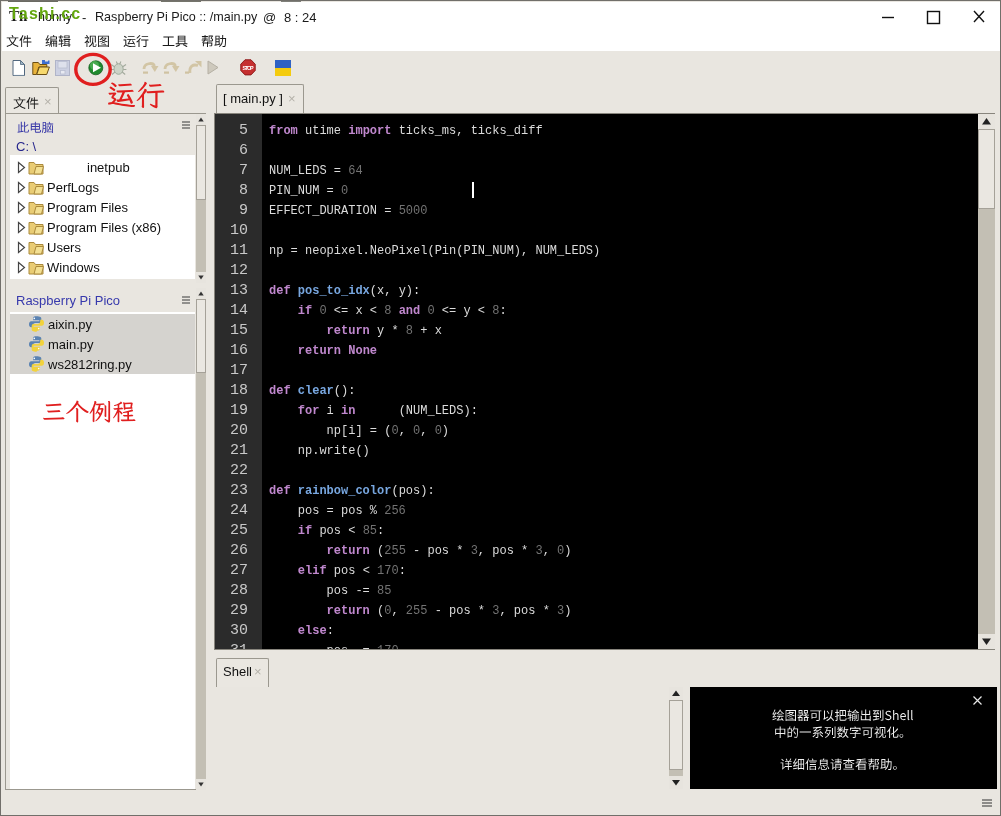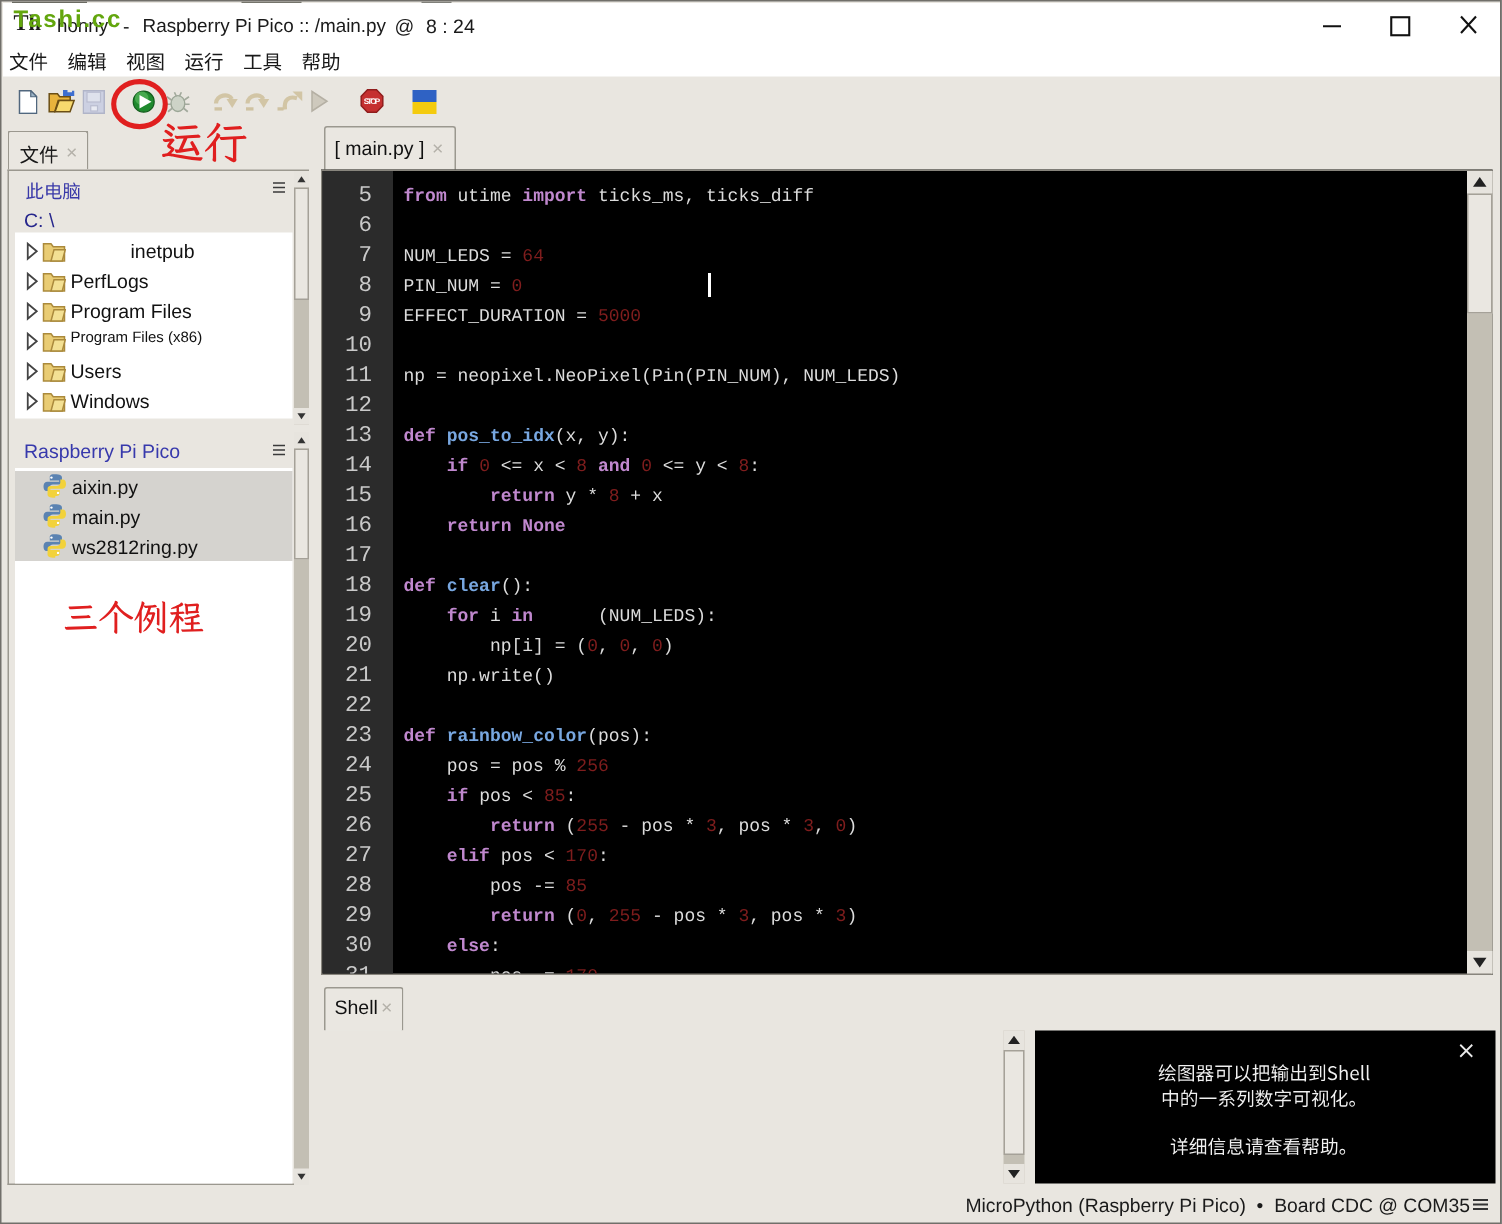--- a/index.html
+++ b/index.html
@@ -5,21 +5,21 @@
 #win{position:relative;width:1001px;height:816px;background:#e9e6e0;border:1px solid #716f6a;
  font-family:"Liberation Sans",sans-serif;overflow:hidden;}
 .ab{position:absolute;}
 .mono{font-family:"Liberation Mono",monospace;white-space:pre;}
 .tab{position:absolute;background:#eae7e1;border:1px solid #9b988f;border-bottom:none;border-radius:2px 2px 0 0;}
 .xx{color:#b4b1a9;font-size:13px;}
 pre{margin:0;}
 .kw{color:#c088ce;font-weight:bold;}
 .fn{color:#78a7e0;font-weight:bold;}
 .bi{color:#000000;}
-.nm{color:#7f1d1d;}
+.nm{color:#737373;}
 .scroll{position:absolute;background:#c3bfb4;}
 .thumb{position:absolute;background:#eae7e1;border:1px solid #a5a198;}
 .sbtn{position:absolute;background:#e7e4de;width:100%;}
 </style></head><body>
 <div id="win">
 
 <div class="ab" style="left:1px;top:1px;width:999px;height:49px;background:#ffffff;"></div>
 <div class="ab" style="left:7px;top:0px;width:50px;height:1px;background:#6a6a62;"></div>
 <div class="ab" style="left:160px;top:0px;width:40px;height:1px;background:#74746b;"></div>
 <div class="ab" style="left:280px;top:0px;width:20px;height:1px;background:#80807a;"></div>
@@ -148,21 +148,21 @@
       <path d="M6 14 8 6.5 h7.5 L13.5 14 z" fill="#f3e093" stroke="#ab8a3c" stroke-width="1"></path>
     </svg>
 <div class="ab" style="left:46px;top:199px;font-size:13px;color:#111;">Program Files</div>
 <svg class="ab" style="left:16px;top:220px" width="9" height="13" viewBox="0 0 9 13">
       <path d="M1.5 1.5 L7.5 6.5 L1.5 11.5 z" fill="none" stroke="#444" stroke-width="1.2"></path>
     </svg>
 <svg class="ab" style="left:27px;top:219px" width="16" height="16" viewBox="0 0 16 16">
       <path d="M1 14 V2.5 h5 l1.5 2 H15 V14 z" fill="#e9cc74" stroke="#ab8a3c" stroke-width="1"></path>
       <path d="M6 14 8 6.5 h7.5 L13.5 14 z" fill="#f3e093" stroke="#ab8a3c" stroke-width="1"></path>
     </svg>
-<div class="ab" style="left:46px;top:219px;font-size:10px;color:#111;">Program Files (x86)</div>
+<div class="ab" style="left:46px;top:219px;font-size:13px;color:#111;">Program Files (x86)</div>
 <svg class="ab" style="left:16px;top:240px" width="9" height="13" viewBox="0 0 9 13">
       <path d="M1.5 1.5 L7.5 6.5 L1.5 11.5 z" fill="none" stroke="#444" stroke-width="1.2"></path>
     </svg>
 <svg class="ab" style="left:27px;top:239px" width="16" height="16" viewBox="0 0 16 16">
       <path d="M1 14 V2.5 h5 l1.5 2 H15 V14 z" fill="#e9cc74" stroke="#ab8a3c" stroke-width="1"></path>
       <path d="M6 14 8 6.5 h7.5 L13.5 14 z" fill="#f3e093" stroke="#ab8a3c" stroke-width="1"></path>
     </svg>
 <div class="ab" style="left:46px;top:239px;font-size:13px;color:#111;">Users</div>
 <svg class="ab" style="left:16px;top:260px" width="9" height="13" viewBox="0 0 9 13">
       <path d="M1.5 1.5 L7.5 6.5 L1.5 11.5 z" fill="none" stroke="#444" stroke-width="1.2"></path>
@@ -310,16 +310,15 @@
     </svg>
 <svg class="ab" style="left:771px;top:706px" width="143" height="20" viewBox="0 0 143 20">
       <path transform="translate(0,13)" d="M0.5 -0.7 0.7 0.2C1.8 -0.2 3.2 -0.7 4.5 -1.2L4.3 -2.0C2.9 -1.5 1.4 -1.0 0.5 -0.7ZM6.0 -6.3V-5.5H10.3V-6.3ZM0.7 -5.3C0.9 -5.4 1.2 -5.4 2.5 -5.6C2.0 -4.9 1.6 -4.2 1.4 -4.0C1.0 -3.5 0.8 -3.2 0.5 -3.2C0.6 -2.9 0.7 -2.5 0.8 -2.3C1.0 -2.4 1.4 -2.6 4.3 -3.3C4.3 -3.5 4.3 -3.9 4.3 -4.1L2.1 -3.6C3.0 -4.7 3.8 -6.1 4.5 -7.4L3.7 -7.9C3.5 -7.4 3.2 -6.9 2.9 -6.4L1.6 -6.3C2.3 -7.4 3.0 -8.8 3.5 -10.2L2.6 -10.5C2.1 -9.0 1.3 -7.4 1.1 -7.0C0.8 -6.5 0.6 -6.2 0.4 -6.2C0.5 -5.9 0.7 -5.5 0.7 -5.3ZM4.9 0.7C5.2 0.6 5.7 0.5 10.3 0.0C10.6 0.4 10.7 0.7 10.9 1.0L11.7 0.6C11.3 -0.2 10.5 -1.5 9.7 -2.4L9.0 -2.1C9.3 -1.7 9.6 -1.2 9.9 -0.7L6.3 -0.4C6.9 -1.2 7.6 -2.5 8.1 -3.3H11.5V-4.2H4.9V-3.3H7.1C6.6 -2.5 5.6 -0.9 5.3 -0.5C5.1 -0.3 4.8 -0.2 4.6 -0.2C4.7 0.0 4.9 0.5 4.9 0.7ZM7.9 -10.5C7.2 -8.8 5.9 -7.3 4.4 -6.4C4.6 -6.1 4.8 -5.7 4.9 -5.5C6.1 -6.3 7.3 -7.6 8.1 -9.0C9.0 -7.8 10.3 -6.5 11.5 -5.7C11.6 -5.9 11.8 -6.3 11.9 -6.5C10.8 -7.3 9.3 -8.6 8.6 -9.8L8.8 -10.3Z M17.2 -3.5C18.2 -3.3 19.5 -2.8 20.2 -2.5L20.6 -3.1C19.9 -3.5 18.6 -3.9 17.6 -4.1ZM15.9 -1.9C17.7 -1.7 19.8 -1.2 21.0 -0.8L21.4 -1.5C20.2 -1.9 18.1 -2.4 16.4 -2.5ZM13.6 -10.0V1.0H14.4V0.5H23.0V1.0H24.0V-10.0ZM14.4 -0.4V-9.1H23.0V-0.4ZM17.7 -8.8C17.1 -7.8 16.0 -6.9 14.9 -6.2C15.1 -6.1 15.4 -5.8 15.6 -5.7C15.9 -5.9 16.3 -6.2 16.7 -6.5C17.1 -6.1 17.6 -5.8 18.1 -5.4C17.0 -4.9 15.8 -4.5 14.7 -4.3C14.8 -4.2 15.0 -3.8 15.1 -3.6C16.4 -3.9 17.7 -4.3 18.9 -5.0C19.9 -4.4 21.1 -4.0 22.3 -3.7C22.4 -3.9 22.6 -4.2 22.8 -4.4C21.7 -4.6 20.6 -5.0 19.6 -5.4C20.6 -6.0 21.3 -6.7 21.9 -7.6L21.3 -7.9L21.2 -7.9H17.9C18.1 -8.1 18.3 -8.3 18.5 -8.6ZM17.2 -7.0 17.3 -7.1H20.6C20.1 -6.6 19.5 -6.2 18.8 -5.8C18.2 -6.2 17.6 -6.6 17.2 -7.0Z M27.4 -9.1H29.6V-7.4H27.4ZM32.8 -9.1H35.0V-7.4H32.8ZM32.7 -6.1C33.2 -5.9 33.8 -5.5 34.2 -5.2H30.6C30.9 -5.7 31.2 -6.1 31.4 -6.5L30.5 -6.7V-9.9H26.6V-6.6H30.4C30.2 -6.1 29.9 -5.7 29.6 -5.2H25.6V-4.4H28.7C27.9 -3.7 26.8 -3.0 25.4 -2.5C25.6 -2.3 25.8 -2.0 25.9 -1.8L26.6 -2.1V1.0H27.5V0.6H29.6V0.9H30.5V-2.9H28.1C28.8 -3.3 29.4 -3.9 29.9 -4.4H32.3C32.8 -3.8 33.5 -3.3 34.2 -2.9H31.9V1.0H32.8V0.6H35.0V0.9H35.9V-2.1L36.5 -1.9C36.7 -2.1 36.9 -2.4 37.1 -2.6C35.8 -2.9 34.4 -3.6 33.4 -4.4H36.9V-5.2H34.7L35.0 -5.6C34.6 -5.9 33.8 -6.3 33.2 -6.6ZM31.9 -9.9V-6.6H35.9V-9.9ZM27.5 -0.2V-2.0H29.6V-0.2ZM32.8 -0.2V-2.0H35.0V-0.2Z M38.2 -9.6V-8.7H46.8V-0.4C46.8 -0.1 46.8 -0.0 46.5 0.0C46.2 0.0 45.1 0.0 44.1 -0.0C44.3 0.2 44.5 0.7 44.5 1.0C45.8 1.0 46.6 1.0 47.1 0.8C47.6 0.7 47.8 0.3 47.8 -0.4V-8.7H49.4V-9.6ZM40.4 -5.9H43.7V-3.1H40.4ZM39.5 -6.8V-1.2H40.4V-2.2H44.6V-6.8Z M54.7 -8.9C55.4 -8.0 56.2 -6.7 56.6 -5.9L57.4 -6.4C57.0 -7.2 56.2 -8.4 55.5 -9.3ZM59.5 -10.0C59.2 -4.5 58.4 -1.3 54.3 0.3C54.5 0.5 54.9 0.9 55.0 1.1C56.7 0.3 57.9 -0.7 58.7 -2.0C59.7 -1.0 60.8 0.2 61.2 1.0L62.1 0.4C61.5 -0.5 60.2 -1.9 59.2 -2.9C60.0 -4.7 60.3 -7.0 60.5 -10.0ZM51.8 -0.2C52.1 -0.5 52.5 -0.8 56.2 -2.6C56.1 -2.8 56.0 -3.2 55.9 -3.4L53.0 -2.1V-9.5H52.0V-2.2C52.0 -1.6 51.5 -1.2 51.2 -1.0C51.4 -0.9 51.7 -0.5 51.8 -0.2Z M68.5 -8.9H70.3V-5.0H68.5ZM67.6 -9.9V-1.1C67.6 0.3 68.0 0.7 69.5 0.7C69.8 0.7 72.4 0.7 72.8 0.7C74.2 0.7 74.5 0.1 74.6 -1.7C74.3 -1.8 74.0 -1.9 73.7 -2.1C73.6 -0.6 73.5 -0.2 72.7 -0.2C72.2 -0.2 70.0 -0.2 69.5 -0.2C68.7 -0.2 68.5 -0.4 68.5 -1.1V-4.1H73.0V-3.2H73.9V-9.9ZM73.0 -5.0H71.2V-8.9H73.0ZM64.6 -10.5V-8.0H63.1V-7.1H64.6V-4.3C64.0 -4.2 63.4 -4.0 63.0 -3.9L63.2 -3.0L64.6 -3.4V-0.1C64.6 0.1 64.6 0.1 64.4 0.1C64.3 0.1 63.9 0.1 63.4 0.1C63.5 0.4 63.6 0.8 63.6 1.0C64.4 1.0 64.8 1.0 65.2 0.8C65.5 0.7 65.6 0.4 65.6 -0.1V-3.7L67.1 -4.1L67.0 -5.0L65.6 -4.6V-7.1H66.9V-8.0H65.6V-10.5Z M84.2 -5.6V-1.1H84.9V-5.6ZM85.8 -6.1V-0.1C85.8 0.1 85.7 0.1 85.6 0.1C85.4 0.1 84.9 0.1 84.3 0.1C84.5 0.3 84.6 0.7 84.6 0.9C85.3 0.9 85.8 0.9 86.1 0.8C86.4 0.6 86.5 0.4 86.5 -0.1V-6.1ZM75.9 -4.1C76.0 -4.2 76.3 -4.3 76.8 -4.3H77.7V-2.6C76.9 -2.4 76.1 -2.2 75.5 -2.1L75.7 -1.2L77.7 -1.7V1.0H78.6V-1.9L79.6 -2.2L79.5 -3.0L78.6 -2.8V-4.3H79.6V-5.2H78.6V-7.1H77.7V-5.2H76.7C77.0 -6.0 77.3 -7.1 77.5 -8.2H79.6V-9.0H77.7C77.8 -9.5 77.9 -9.9 78.0 -10.3L77.1 -10.5C77.0 -10.0 77.0 -9.5 76.9 -9.0H75.6V-8.2H76.7C76.5 -7.1 76.2 -6.3 76.1 -5.9C76.0 -5.4 75.8 -5.0 75.6 -4.9C75.7 -4.7 75.8 -4.3 75.9 -4.1ZM83.2 -10.5C82.4 -9.2 80.9 -8.0 79.3 -7.3C79.6 -7.1 79.8 -6.8 80.0 -6.6C80.3 -6.8 80.6 -7.0 81.0 -7.2V-6.7H85.6V-7.3C85.9 -7.1 86.2 -6.9 86.6 -6.7C86.7 -7.0 87.0 -7.3 87.2 -7.5C85.9 -8.0 84.7 -8.7 83.7 -9.8L84.0 -10.2ZM81.3 -7.4C82.0 -7.9 82.7 -8.5 83.2 -9.2C83.9 -8.5 84.6 -7.9 85.3 -7.4ZM82.7 -5.1V-4.1H81.0V-5.1ZM80.2 -5.8V1.0H81.0V-1.6H82.7V0.0C82.7 0.1 82.7 0.2 82.5 0.2C82.4 0.2 82.1 0.2 81.7 0.2C81.8 0.4 81.9 0.7 82.0 0.9C82.5 0.9 82.9 0.9 83.1 0.8C83.4 0.7 83.5 0.4 83.5 0.0V-5.8ZM81.0 -3.4H82.7V-2.3H81.0Z M88.8 -4.3V0.3H97.7V1.0H98.7V-4.3H97.7V-0.7H94.2V-5.1H98.2V-9.4H97.2V-6.0H94.2V-10.5H93.2V-6.0H90.3V-9.4H89.4V-5.1H93.2V-0.7H89.8V-4.3Z M108.0 -9.4V-1.9H108.9V-9.4ZM110.5 -10.3V-0.5C110.5 -0.2 110.4 -0.2 110.2 -0.2C110.0 -0.2 109.3 -0.2 108.6 -0.2C108.7 0.1 108.9 0.5 108.9 0.7C109.8 0.7 110.5 0.7 110.9 0.6C111.3 0.4 111.4 0.1 111.4 -0.5V-10.3ZM100.8 -0.5 101.0 0.4C102.6 0.1 105.0 -0.4 107.2 -0.8L107.2 -1.7L104.6 -1.2V-3.1H107.1V-4.0H104.6V-5.3H103.7V-4.0H101.2V-3.1H103.7V-1.0ZM101.5 -5.5C101.8 -5.6 102.2 -5.7 106.2 -6.1C106.3 -5.8 106.5 -5.5 106.6 -5.3L107.3 -5.8C107.0 -6.5 106.1 -7.6 105.4 -8.4L104.7 -8.0C105.0 -7.7 105.4 -7.2 105.7 -6.8L102.5 -6.5C103.0 -7.2 103.5 -8.0 103.9 -8.8H107.3V-9.7H100.9V-8.8H102.9C102.5 -8.0 102.0 -7.2 101.8 -6.9C101.6 -6.6 101.4 -6.4 101.2 -6.4C101.3 -6.1 101.4 -5.7 101.5 -5.5Z M116.3 0.2C118.2 0.2 119.4 -1.0 119.4 -2.4C119.4 -3.8 118.6 -4.4 117.5 -4.9L116.2 -5.5C115.5 -5.8 114.7 -6.1 114.7 -7.0C114.7 -7.8 115.4 -8.3 116.4 -8.3C117.3 -8.3 117.9 -8.0 118.5 -7.5L119.1 -8.2C118.5 -8.9 117.5 -9.3 116.4 -9.3C114.8 -9.3 113.5 -8.3 113.5 -6.9C113.5 -5.6 114.5 -4.9 115.4 -4.5L116.7 -4.0C117.6 -3.6 118.2 -3.3 118.2 -2.3C118.2 -1.5 117.5 -0.9 116.3 -0.9C115.4 -0.9 114.4 -1.3 113.8 -2.0L113.1 -1.2C113.9 -0.4 115.0 0.2 116.3 0.2Z M121.1 0.0H122.2V-4.9C122.9 -5.6 123.4 -6.0 124.1 -6.0C125.0 -6.0 125.4 -5.4 125.4 -4.2V0.0H126.5V-4.3C126.5 -6.0 125.9 -7.0 124.5 -7.0C123.5 -7.0 122.8 -6.5 122.2 -5.8L122.2 -7.2V-10.0H121.1Z M131.4 0.2C132.4 0.2 133.1 -0.1 133.7 -0.5L133.3 -1.3C132.8 -1.0 132.2 -0.8 131.6 -0.8C130.3 -0.8 129.4 -1.7 129.3 -3.1H133.9C133.9 -3.3 133.9 -3.5 133.9 -3.8C133.9 -5.7 133.0 -7.0 131.2 -7.0C129.7 -7.0 128.2 -5.6 128.2 -3.4C128.2 -1.2 129.6 0.2 131.4 0.2ZM129.3 -3.9C129.4 -5.3 130.3 -6.1 131.2 -6.1C132.3 -6.1 132.9 -5.3 132.9 -3.9Z M136.8 0.2C137.1 0.2 137.3 0.1 137.5 0.1L137.3 -0.8C137.2 -0.8 137.1 -0.8 137.1 -0.8C136.9 -0.8 136.8 -0.9 136.8 -1.3V-10.0H135.6V-1.4C135.6 -0.4 136.0 0.2 136.8 0.2Z M140.4 0.2C140.7 0.2 140.9 0.1 141.0 0.1L140.9 -0.8C140.7 -0.8 140.7 -0.8 140.6 -0.8C140.5 -0.8 140.3 -0.9 140.3 -1.3V-10.0H139.2V-1.4C139.2 -0.4 139.5 0.2 140.4 0.2Z" fill="#f0f0f0"></path>
     </svg>
 <svg class="ab" style="left:773px;top:723px" width="139" height="20" viewBox="0 0 139 20">
       <path transform="translate(0,13)" d="M5.7 -10.5V-8.3H1.2V-2.3H2.1V-3.1H5.7V1.0H6.7V-3.1H10.3V-2.4H11.3V-8.3H6.7V-10.5ZM2.1 -4.0V-7.4H5.7V-4.0ZM10.3 -4.0H6.7V-7.4H10.3Z M19.4 -5.3C20.1 -4.4 20.9 -3.1 21.3 -2.4L22.1 -2.9C21.7 -3.6 20.8 -4.8 20.1 -5.7ZM15.5 -10.5C15.4 -9.9 15.2 -9.1 15.0 -8.5H13.6V0.7H14.4V-0.3H17.9V-8.5H15.8C16.1 -9.0 16.3 -9.7 16.5 -10.4ZM14.4 -7.7H17.1V-5.0H14.4ZM14.4 -1.2V-4.2H17.1V-1.2ZM20.0 -10.6C19.6 -8.8 18.9 -7.1 18.0 -6.0C18.3 -5.9 18.6 -5.6 18.8 -5.5C19.2 -6.1 19.6 -6.8 20.0 -7.7H23.2C23.1 -2.7 22.9 -0.7 22.5 -0.3C22.3 -0.1 22.2 -0.1 21.9 -0.1C21.6 -0.1 20.9 -0.1 20.1 -0.2C20.2 0.1 20.3 0.5 20.4 0.7C21.1 0.8 21.8 0.8 22.2 0.8C22.7 0.7 23.0 0.6 23.2 0.2C23.7 -0.4 23.9 -2.3 24.1 -8.1C24.1 -8.2 24.1 -8.5 24.1 -8.5H20.3C20.5 -9.1 20.7 -9.7 20.9 -10.4Z M25.6 -5.4V-4.4H37.0V-5.4Z M41.1 -2.8C40.4 -1.9 39.4 -1.0 38.4 -0.4C38.6 -0.2 39.0 0.1 39.2 0.2C40.1 -0.4 41.3 -1.5 42.0 -2.5ZM45.5 -2.4C46.5 -1.6 47.8 -0.4 48.4 0.3L49.2 -0.3C48.5 -1.0 47.2 -2.1 46.2 -2.9ZM45.8 -5.6C46.1 -5.2 46.5 -4.9 46.8 -4.5L41.3 -4.2C43.2 -5.1 45.1 -6.2 47.0 -7.7L46.2 -8.2C45.6 -7.7 44.9 -7.2 44.2 -6.8L41.2 -6.6C42.1 -7.3 43.0 -8.1 43.8 -9.0C45.5 -9.1 47.0 -9.3 48.2 -9.6L47.5 -10.4C45.5 -9.9 41.9 -9.6 38.8 -9.4C38.9 -9.2 39.0 -8.8 39.1 -8.6C40.2 -8.7 41.4 -8.7 42.5 -8.8C41.7 -8.0 40.8 -7.2 40.5 -7.0C40.1 -6.7 39.8 -6.6 39.5 -6.5C39.6 -6.3 39.8 -5.9 39.8 -5.7C40.0 -5.8 40.4 -5.8 43.0 -6.0C41.9 -5.3 41.0 -4.8 40.6 -4.6C39.8 -4.2 39.2 -4.0 38.8 -3.9C38.9 -3.7 39.1 -3.2 39.1 -3.1C39.5 -3.2 40.0 -3.3 43.4 -3.5V-0.2C43.4 -0.1 43.4 -0.1 43.1 -0.1C42.9 -0.0 42.2 -0.0 41.5 -0.1C41.6 0.2 41.8 0.6 41.9 0.9C42.8 0.9 43.4 0.9 43.8 0.7C44.2 0.6 44.3 0.3 44.3 -0.2V-3.6L47.5 -3.8C47.8 -3.4 48.1 -3.0 48.3 -2.7L49.1 -3.2C48.6 -3.9 47.5 -5.1 46.5 -5.9Z M58.0 -9.1V-2.1H59.0V-9.1ZM60.6 -10.4V-0.2C60.6 -0.0 60.5 0.1 60.3 0.1C60.1 0.1 59.5 0.1 58.8 0.0C58.9 0.3 59.1 0.7 59.1 1.0C60.1 1.0 60.7 0.9 61.0 0.8C61.4 0.6 61.5 0.4 61.5 -0.2V-10.4ZM52.3 -3.8C52.9 -3.3 53.7 -2.7 54.2 -2.3C53.3 -1.1 52.2 -0.2 51.0 0.3C51.2 0.5 51.4 0.8 51.5 1.1C54.2 -0.1 56.1 -2.6 56.8 -6.9L56.2 -7.1L56.0 -7.0H53.2C53.4 -7.6 53.6 -8.3 53.7 -8.9H57.1V-9.8H50.8V-8.9H52.8C52.4 -7.0 51.7 -5.2 50.7 -4.1C50.9 -3.9 51.2 -3.6 51.4 -3.5C52.0 -4.2 52.5 -5.1 52.9 -6.2H55.7C55.5 -5.0 55.1 -4.0 54.7 -3.1C54.2 -3.5 53.4 -4.1 52.8 -4.5Z M68.0 -10.3C67.8 -9.8 67.4 -9.0 67.1 -8.6L67.7 -8.3C68.0 -8.7 68.5 -9.3 68.8 -9.9ZM63.6 -9.9C63.9 -9.4 64.3 -8.7 64.4 -8.3L65.1 -8.6C65.0 -9.0 64.6 -9.7 64.3 -10.2ZM67.6 -3.2C67.3 -2.6 66.9 -2.1 66.5 -1.6C66.0 -1.8 65.5 -2.1 65.0 -2.2C65.2 -2.6 65.4 -2.9 65.6 -3.2ZM63.9 -1.9C64.5 -1.7 65.2 -1.4 65.8 -1.0C65.0 -0.5 64.0 -0.1 63.0 0.2C63.2 0.4 63.4 0.7 63.5 0.9C64.6 0.6 65.7 0.1 66.6 -0.6C67.0 -0.4 67.4 -0.1 67.7 0.1L68.2 -0.5C68.0 -0.7 67.6 -1.0 67.2 -1.2C67.8 -1.9 68.4 -2.8 68.7 -3.9L68.2 -4.1L68.0 -4.0H66.0L66.2 -4.7L65.4 -4.8C65.3 -4.6 65.2 -4.3 65.1 -4.0H63.4V-3.2H64.7C64.4 -2.8 64.1 -2.3 63.9 -1.9ZM65.7 -10.5V-8.2H63.1V-7.4H65.4C64.8 -6.6 63.9 -5.8 63.0 -5.4C63.2 -5.3 63.4 -4.9 63.5 -4.7C64.3 -5.1 65.1 -5.8 65.7 -6.6V-5.1H66.6V-6.8C67.2 -6.3 68.0 -5.7 68.3 -5.4L68.8 -6.1C68.5 -6.3 67.4 -7.0 66.8 -7.4H69.1V-8.2H66.6V-10.5ZM70.4 -10.4C70.0 -8.2 69.5 -6.1 68.5 -4.8C68.7 -4.7 69.1 -4.4 69.2 -4.2C69.5 -4.7 69.8 -5.2 70.1 -5.8C70.3 -4.6 70.7 -3.5 71.2 -2.5C70.5 -1.3 69.5 -0.4 68.1 0.3C68.3 0.5 68.6 0.8 68.7 1.0C69.9 0.4 70.9 -0.5 71.6 -1.6C72.3 -0.6 73.0 0.3 74.0 0.9C74.2 0.7 74.4 0.3 74.7 0.2C73.6 -0.4 72.8 -1.3 72.1 -2.5C72.8 -3.8 73.2 -5.3 73.5 -7.2H74.3V-8.1H70.8C71.0 -8.8 71.1 -9.5 71.2 -10.3ZM72.6 -7.2C72.4 -5.8 72.1 -4.5 71.7 -3.5C71.2 -4.6 70.8 -5.9 70.6 -7.2Z M80.8 -4.5V-3.8H75.9V-2.9H80.8V-0.2C80.8 0.0 80.7 0.1 80.5 0.1C80.2 0.1 79.4 0.1 78.6 0.1C78.8 0.3 78.9 0.7 79.0 1.0C80.0 1.0 80.7 1.0 81.2 0.8C81.6 0.7 81.7 0.4 81.7 -0.2V-2.9H86.6V-3.8H81.7V-4.2C82.8 -4.8 84.0 -5.7 84.7 -6.5L84.1 -6.9L83.9 -6.9H77.9V-6.0H82.9C82.3 -5.5 81.5 -4.9 80.8 -4.5ZM80.3 -10.3C80.5 -10.0 80.8 -9.6 80.9 -9.2H76.0V-6.6H76.9V-8.3H85.5V-6.6H86.5V-9.2H82.0C81.9 -9.6 81.5 -10.2 81.2 -10.6Z M88.2 -9.6V-8.7H96.8V-0.4C96.8 -0.1 96.8 -0.0 96.5 0.0C96.2 0.0 95.2 0.0 94.2 -0.0C94.3 0.2 94.5 0.7 94.5 1.0C95.8 1.0 96.7 1.0 97.2 0.8C97.6 0.7 97.8 0.3 97.8 -0.4V-8.7H99.3V-9.6ZM90.4 -5.9H93.7V-3.1H90.4ZM89.5 -6.8V-1.2H90.4V-2.2H94.6V-6.8Z M105.6 -9.9V-3.2H106.5V-9.1H110.4V-3.2H111.3V-9.9ZM101.9 -10.1C102.4 -9.6 102.9 -8.9 103.1 -8.4L103.8 -8.9C103.6 -9.3 103.1 -10.0 102.6 -10.5ZM108.0 -8.1V-5.7C108.0 -3.7 107.6 -1.3 104.4 0.3C104.6 0.5 104.9 0.8 105.0 1.0C106.9 0.0 107.9 -1.3 108.4 -2.7V-0.2C108.4 0.6 108.7 0.8 109.6 0.8H110.7C111.8 0.8 111.9 0.3 112.1 -1.7C111.8 -1.7 111.5 -1.9 111.3 -2.0C111.2 -0.2 111.2 0.1 110.7 0.1H109.7C109.4 0.1 109.3 0.0 109.3 -0.4V-3.5H108.6C108.8 -4.2 108.9 -5.0 108.9 -5.7V-8.1ZM100.8 -8.3V-7.5H103.8C103.1 -5.9 101.8 -4.3 100.5 -3.5C100.6 -3.3 100.8 -2.8 100.9 -2.6C101.4 -2.9 101.9 -3.4 102.4 -3.9V1.0H103.3V-4.4C103.7 -3.8 104.2 -3.1 104.5 -2.7L105.1 -3.5C104.8 -3.8 104.0 -4.8 103.5 -5.3C104.1 -6.1 104.6 -7.1 105.0 -8.1L104.5 -8.4L104.3 -8.3Z M123.3 -8.7C122.5 -7.4 121.3 -6.1 120.0 -5.1V-10.3H119.0V-4.3C118.2 -3.8 117.3 -3.3 116.5 -2.9C116.8 -2.7 117.1 -2.4 117.2 -2.2C117.8 -2.5 118.4 -2.8 119.0 -3.2V-1.0C119.0 0.4 119.3 0.8 120.6 0.8C120.8 0.8 122.5 0.8 122.8 0.8C124.1 0.8 124.4 -0.1 124.5 -2.4C124.2 -2.5 123.8 -2.7 123.6 -2.9C123.5 -0.7 123.4 -0.2 122.8 -0.2C122.4 -0.2 121.0 -0.2 120.7 -0.2C120.1 -0.2 120.0 -0.3 120.0 -1.0V-3.9C121.6 -5.0 123.1 -6.5 124.2 -8.1ZM116.4 -10.5C115.7 -8.6 114.4 -6.7 113.0 -5.5C113.2 -5.3 113.5 -4.8 113.7 -4.6C114.1 -5.1 114.6 -5.7 115.1 -6.3V1.0H116.1V-7.7C116.5 -8.5 117.0 -9.4 117.3 -10.2Z M127.4 -3.1C126.4 -3.1 125.5 -2.2 125.5 -1.2C125.5 -0.1 126.4 0.8 127.4 0.8C128.5 0.8 129.3 -0.1 129.3 -1.2C129.3 -2.2 128.5 -3.1 127.4 -3.1ZM127.4 0.1C126.7 0.1 126.2 -0.4 126.2 -1.2C126.2 -1.8 126.7 -2.4 127.4 -2.4C128.1 -2.4 128.7 -1.8 128.7 -1.2C128.7 -0.4 128.1 0.1 127.4 0.1Z" fill="#f0f0f0"></path>
     </svg>
 <svg class="ab" style="left:779px;top:755px" width="127" height="20" viewBox="0 0 127 20">
       <path transform="translate(0,13)" d="M1.3 -9.6C2.0 -9.0 2.9 -8.2 3.3 -7.7L3.9 -8.4C3.5 -8.9 2.6 -9.7 1.9 -10.2ZM5.7 -10.1C6.1 -9.5 6.6 -8.7 6.7 -8.1L7.6 -8.5C7.4 -9.0 6.9 -9.8 6.5 -10.5ZM2.3 0.8V0.7C2.5 0.5 2.9 0.2 4.9 -1.4C4.8 -1.6 4.7 -1.9 4.6 -2.2L3.3 -1.2V-6.6H0.5V-5.7H2.4V-1.1C2.4 -0.5 2.1 -0.1 1.8 0.1C2.0 0.2 2.2 0.6 2.3 0.8ZM10.3 -10.5C10.1 -9.8 9.6 -8.8 9.2 -8.1H5.0V-7.2H7.9V-5.5H5.4V-4.7H7.9V-2.9H4.7V-2.0H7.9V1.0H8.8V-2.0H11.9V-2.9H8.8V-4.7H11.2V-5.5H8.8V-7.2H11.6V-8.1H10.2C10.5 -8.7 10.9 -9.5 11.3 -10.2Z M13.0 -0.7 13.1 0.3C14.3 0.0 16.0 -0.3 17.6 -0.6L17.6 -1.5C15.9 -1.2 14.1 -0.8 13.0 -0.7ZM13.2 -5.3C13.4 -5.4 13.7 -5.5 15.5 -5.7C14.9 -4.9 14.3 -4.2 14.0 -4.0C13.6 -3.5 13.3 -3.2 13.0 -3.2C13.1 -2.9 13.2 -2.5 13.3 -2.3C13.6 -2.5 14.0 -2.6 17.6 -3.1C17.6 -3.3 17.6 -3.7 17.6 -3.9L14.7 -3.5C15.8 -4.6 16.9 -5.9 17.8 -7.2L17.0 -7.7C16.7 -7.3 16.4 -6.9 16.2 -6.5L14.3 -6.4C15.1 -7.4 15.9 -8.8 16.6 -10.2L15.6 -10.6C15.0 -9.0 14.0 -7.4 13.7 -7.0C13.4 -6.6 13.2 -6.3 12.9 -6.2C13.0 -6.0 13.2 -5.5 13.2 -5.3ZM20.6 -0.9H18.8V-4.4H20.6ZM21.5 -0.9V-4.4H23.2V-0.9ZM17.9 -9.9V0.8H18.8V0.0H23.2V0.7H24.1V-9.9ZM20.6 -5.3H18.8V-8.9H20.6ZM21.5 -5.3V-8.9H23.2V-5.3Z M29.8 -6.6V-5.9H35.9V-6.6ZM29.8 -4.9V-4.1H35.9V-4.9ZM28.9 -8.4V-7.6H36.8V-8.4ZM31.8 -10.2C32.1 -9.7 32.5 -9.0 32.6 -8.5L33.5 -8.9C33.3 -9.3 32.9 -10.0 32.6 -10.5ZM29.6 -3.0V1.0H30.4V0.5H35.1V1.0H36.0V-3.0ZM30.4 -0.3V-2.3H35.1V-0.3ZM28.2 -10.5C27.6 -8.6 26.5 -6.7 25.4 -5.5C25.6 -5.2 25.8 -4.8 25.9 -4.6C26.3 -5.1 26.7 -5.6 27.1 -6.2V1.0H28.0V-7.7C28.4 -8.5 28.8 -9.3 29.0 -10.2Z M40.8 -6.9H46.6V-5.9H40.8ZM40.8 -5.2H46.6V-4.1H40.8ZM40.8 -8.6H46.6V-7.6H40.8ZM40.8 -2.5V-0.5C40.8 0.5 41.2 0.8 42.6 0.8C42.9 0.8 45.2 0.8 45.5 0.8C46.7 0.8 47.0 0.4 47.1 -1.2C46.9 -1.2 46.5 -1.4 46.3 -1.5C46.2 -0.3 46.1 -0.1 45.4 -0.1C44.9 -0.1 43.0 -0.1 42.7 -0.1C41.9 -0.1 41.7 -0.2 41.7 -0.5V-2.5ZM47.0 -2.4C47.6 -1.6 48.2 -0.5 48.4 0.2L49.3 -0.2C49.1 -0.9 48.5 -2.0 47.9 -2.8ZM39.4 -2.6C39.0 -1.8 38.6 -0.7 38.1 0.0L38.9 0.4C39.4 -0.3 39.8 -1.4 40.1 -2.2ZM42.7 -3.0C43.4 -2.4 44.1 -1.6 44.4 -1.0L45.2 -1.5C44.8 -2.0 44.1 -2.8 43.5 -3.4H47.6V-9.3H43.8C44.0 -9.7 44.2 -10.1 44.4 -10.4L43.3 -10.6C43.2 -10.3 43.0 -9.8 42.9 -9.3H39.9V-3.4H43.4Z M51.3 -9.7C52.0 -9.1 52.8 -8.2 53.2 -7.7L53.8 -8.4C53.5 -8.9 52.6 -9.7 51.9 -10.2ZM50.5 -6.6V-5.7H52.4V-1.1C52.4 -0.6 52.0 -0.2 51.8 -0.0C52.0 0.2 52.2 0.6 52.3 0.8C52.5 0.5 52.8 0.2 54.9 -1.4C54.8 -1.6 54.7 -1.9 54.6 -2.2L53.3 -1.2V-6.6ZM56.2 -2.7H60.1V-1.6H56.2ZM56.2 -3.3V-4.3H60.1V-3.3ZM57.7 -10.5V-9.5H54.8V-8.8H57.7V-8.0H55.1V-7.3H57.7V-6.5H54.4V-5.7H62.0V-6.5H58.6V-7.3H61.2V-8.0H58.6V-8.8H61.6V-9.5H58.6V-10.5ZM55.3 -5.0V1.0H56.2V-0.9H60.1V-0.1C60.1 0.1 60.0 0.1 59.9 0.2C59.7 0.2 59.1 0.2 58.5 0.1C58.6 0.4 58.7 0.7 58.7 1.0C59.6 1.0 60.2 1.0 60.5 0.8C60.9 0.7 61.0 0.4 61.0 -0.1V-5.0Z M66.2 -2.7H71.2V-1.7H66.2ZM66.2 -4.4H71.2V-3.4H66.2ZM65.3 -5.1V-1.0H72.2V-5.1ZM63.4 -0.2V0.6H74.1V-0.2ZM68.2 -10.5V-8.9H63.2V-8.1H67.2C66.2 -6.9 64.5 -5.8 63.0 -5.3C63.1 -5.1 63.4 -4.8 63.6 -4.5C65.3 -5.2 67.1 -6.5 68.2 -8.0V-5.5H69.2V-8.0C70.3 -6.6 72.2 -5.3 73.9 -4.7C74.1 -4.9 74.3 -5.2 74.5 -5.4C73.0 -5.9 71.3 -7.0 70.2 -8.1H74.3V-8.9H69.2V-10.5Z M79.2 -2.7H84.6V-1.8H79.2ZM79.2 -3.3V-4.2H84.6V-3.3ZM79.2 -1.2H84.6V-0.2H79.2ZM85.3 -10.4C83.3 -10.0 79.5 -9.8 76.5 -9.8C76.6 -9.6 76.7 -9.3 76.7 -9.1C77.8 -9.1 78.9 -9.1 80.1 -9.1C80.0 -8.8 79.9 -8.6 79.8 -8.3H76.7V-7.5H79.5C79.4 -7.2 79.3 -6.9 79.1 -6.6H75.7V-5.8H78.7C77.9 -4.5 76.8 -3.3 75.4 -2.5C75.6 -2.3 75.9 -2.0 76.0 -1.8C76.9 -2.3 77.6 -2.9 78.2 -3.6V1.0H79.2V0.5H84.6V1.0H85.5V-4.9H79.2C79.4 -5.2 79.6 -5.5 79.8 -5.8H86.8V-6.6H80.2C80.3 -6.9 80.5 -7.2 80.6 -7.5H86.0V-8.3H80.8L81.1 -9.2C82.9 -9.3 84.7 -9.5 85.9 -9.7Z M90.9 -10.5V-9.5H88.3V-8.8H90.9V-7.8H88.6V-7.1H90.9V-6.8C90.9 -6.6 90.9 -6.4 90.8 -6.1H88.1V-5.4H90.5C90.1 -4.8 89.4 -4.2 88.4 -3.9C88.6 -3.7 88.9 -3.4 89.0 -3.2C90.4 -3.8 91.1 -4.6 91.5 -5.4H94.2V-6.1H91.8C91.8 -6.4 91.9 -6.6 91.9 -6.8V-7.1H93.9V-7.8H91.9V-8.8H94.2V-9.5H91.9V-10.5ZM94.8 -10.0V-3.8H95.7V-9.2H97.8C97.5 -8.6 97.1 -8.0 96.7 -7.5C97.8 -6.8 98.2 -6.3 98.2 -5.8C98.2 -5.6 98.1 -5.4 97.9 -5.3C97.7 -5.2 97.5 -5.2 97.3 -5.2C97.0 -5.2 96.5 -5.2 96.0 -5.2C96.2 -5.0 96.3 -4.7 96.3 -4.4C96.8 -4.4 97.3 -4.4 97.8 -4.4C98.0 -4.5 98.3 -4.5 98.5 -4.6C98.9 -4.9 99.1 -5.2 99.1 -5.8C99.1 -6.3 98.8 -6.9 97.7 -7.6C98.2 -8.2 98.8 -9.0 99.2 -9.6L98.6 -10.0L98.4 -10.0ZM89.4 -3.3V0.3H90.3V-2.4H93.2V1.0H94.2V-2.4H97.4V-0.7C97.4 -0.6 97.3 -0.5 97.1 -0.5C96.9 -0.5 96.2 -0.5 95.4 -0.5C95.5 -0.3 95.6 0.1 95.7 0.3C96.7 0.3 97.4 0.3 97.8 0.2C98.2 0.0 98.3 -0.2 98.3 -0.7V-3.3H94.2V-4.3H93.2V-3.3Z M107.9 -10.5C107.9 -9.5 107.9 -8.6 107.9 -7.7H105.8V-6.8H107.8C107.7 -3.8 107.0 -1.2 104.6 0.3C104.9 0.5 105.2 0.8 105.3 1.0C107.9 -0.7 108.6 -3.5 108.8 -6.8H110.7C110.6 -2.2 110.5 -0.5 110.1 -0.1C110.0 0.0 109.9 0.1 109.7 0.1C109.4 0.1 108.8 0.0 108.0 -0.0C108.2 0.2 108.3 0.6 108.3 0.9C109.0 0.9 109.7 0.9 110.0 0.9C110.5 0.9 110.7 0.8 111.0 0.4C111.4 -0.1 111.5 -1.9 111.6 -7.2C111.6 -7.3 111.6 -7.7 111.6 -7.7H108.8C108.8 -8.6 108.8 -9.5 108.8 -10.5ZM100.4 -1.2 100.6 -0.2C102.1 -0.6 104.2 -1.1 106.2 -1.5L106.1 -2.4L105.4 -2.2V-9.9H101.3V-1.4ZM102.2 -1.5V-3.7H104.5V-2.0ZM102.2 -6.4H104.5V-4.5H102.2ZM102.2 -7.2V-9.0H104.5V-7.2Z M114.9 -3.1C113.9 -3.1 113.0 -2.2 113.0 -1.2C113.0 -0.1 113.9 0.8 114.9 0.8C116.0 0.8 116.8 -0.1 116.8 -1.2C116.8 -2.2 116.0 -3.1 114.9 -3.1ZM114.9 0.1C114.2 0.1 113.7 -0.4 113.7 -1.2C113.7 -1.8 114.2 -2.4 114.9 -2.4C115.6 -2.4 116.2 -1.8 116.2 -1.2C116.2 -0.4 115.6 0.1 114.9 0.1Z" fill="#f0f0f0"></path>
     </svg>
-<div class="ab" style="right:20px;top:795px;font-size:12.9px;color:#1a1a1a;">MicroPython (Raspberry Pi Pico) &nbsp;•&nbsp; Board CDC @ COM35</div>
 <svg class="ab" style="left:981px;top:797px" width="10" height="10" viewBox="0 0 10 10">
       <path d="M0 2 H10 M0 5 H10 M0 8 H10" stroke="#333" stroke-width="1.2"></path>
     </svg>
 </div>
 </body></html>

